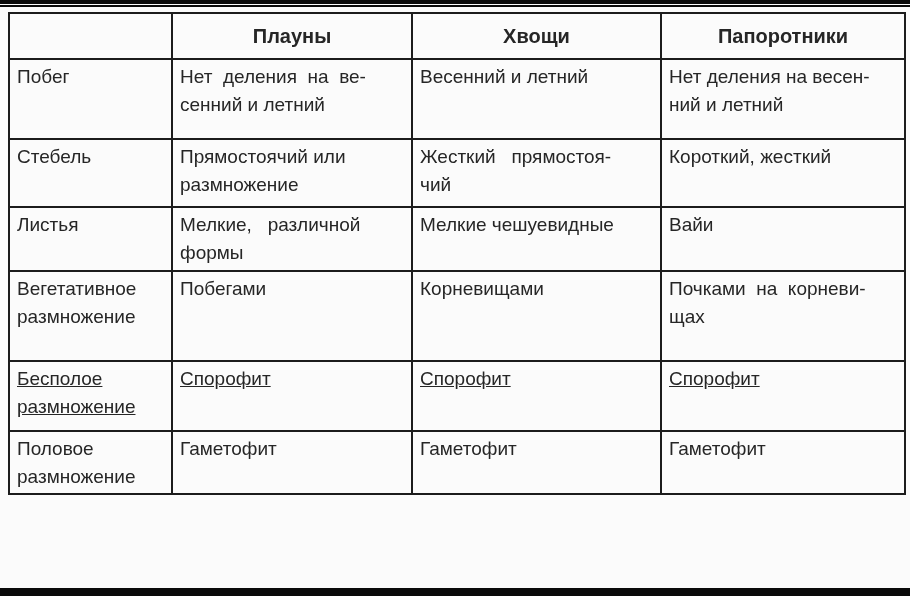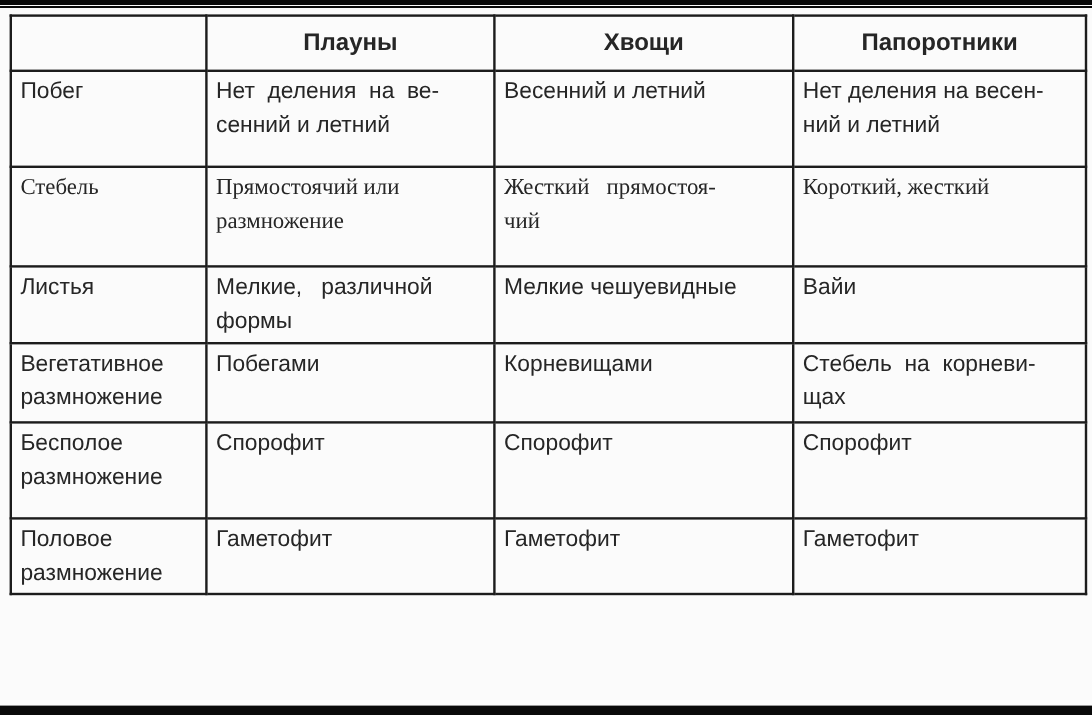--- a/index.html
+++ b/index.html
@@ -55,25 +55,25 @@
     white-space: nowrap;
     border-radius: 11px;
   }
   table.cmp tbody th {
     font-weight: normal;
     text-align: left;
   }
   
   tr.r-head   { height: 38px; }
   tr.r-pobeg  { height: 80px; }
-  tr.r-stebel { height: 83px; font-family: Liberation Serif, serif; }
+  tr.r-stebel { height: 68px; }
   tr.r-listya { height: 64px; }
   tr.r-korni  { height: 108px; }
-  tr.r-veget  { height: 66px; }
-  tr.r-bespol { height: 80px; }
+  tr.r-veget  { height: 90px; }
+  tr.r-bespol { height: 70px; text-decoration: underline; }
   tr.r-polov  { height: 57px; }
 </style>
 </head>
 <body>
 
 <div class="top-rule"></div>
 
 <table class="cmp">
   <colgroup>
     <col style="width:163px">
@@ -111,21 +111,21 @@
       <td>Мелкие,   различной
 формы</td>
       <td>Мелкие чешуевидные</td>
       <td>Вайи</td>
     </tr>
     <tr class="r-veget">
       <th>Вегетативное
 размножение</th>
       <td>Побегами</td>
       <td>Корневищами</td>
-      <td>Стебель  на  корневи-
+      <td>Почками  на  корневи-
 щах</td>
     </tr>
     <tr class="r-bespol">
       <th>Бесполое
 размножение</th>
       <td>Спорофит</td>
       <td>Спорофит</td>
       <td>Спорофит</td>
     </tr>
     <tr class="r-polov">

